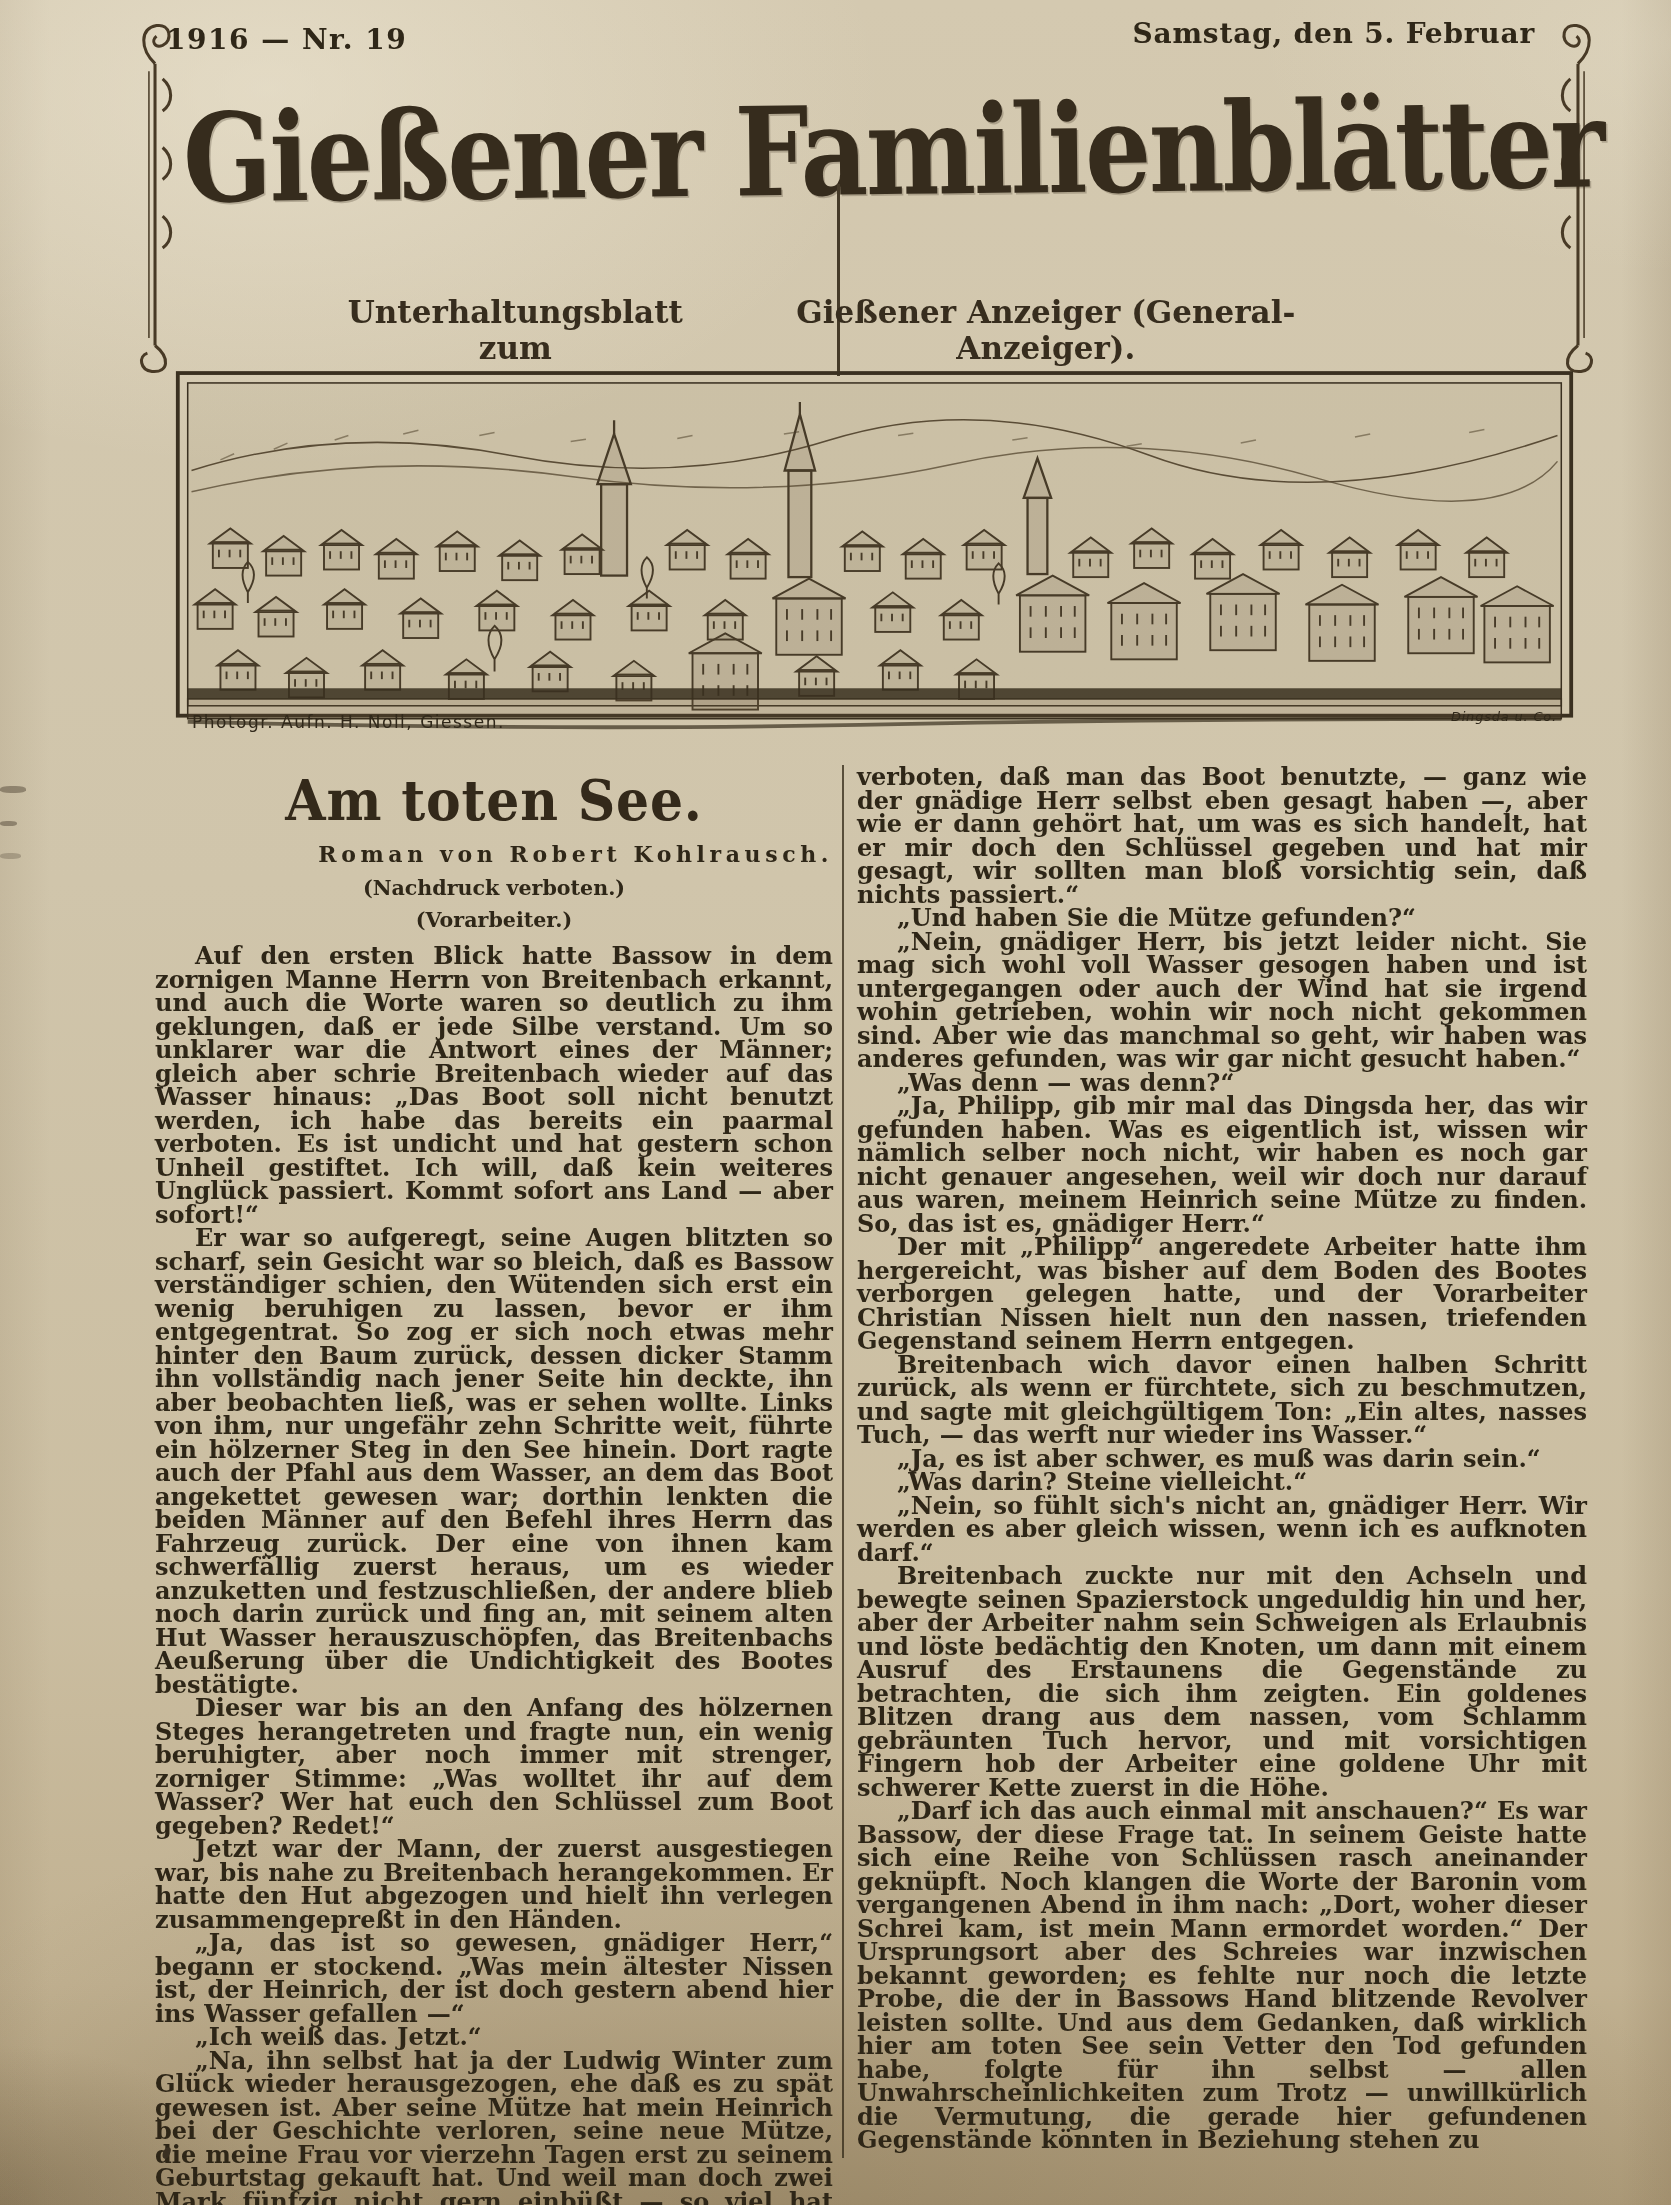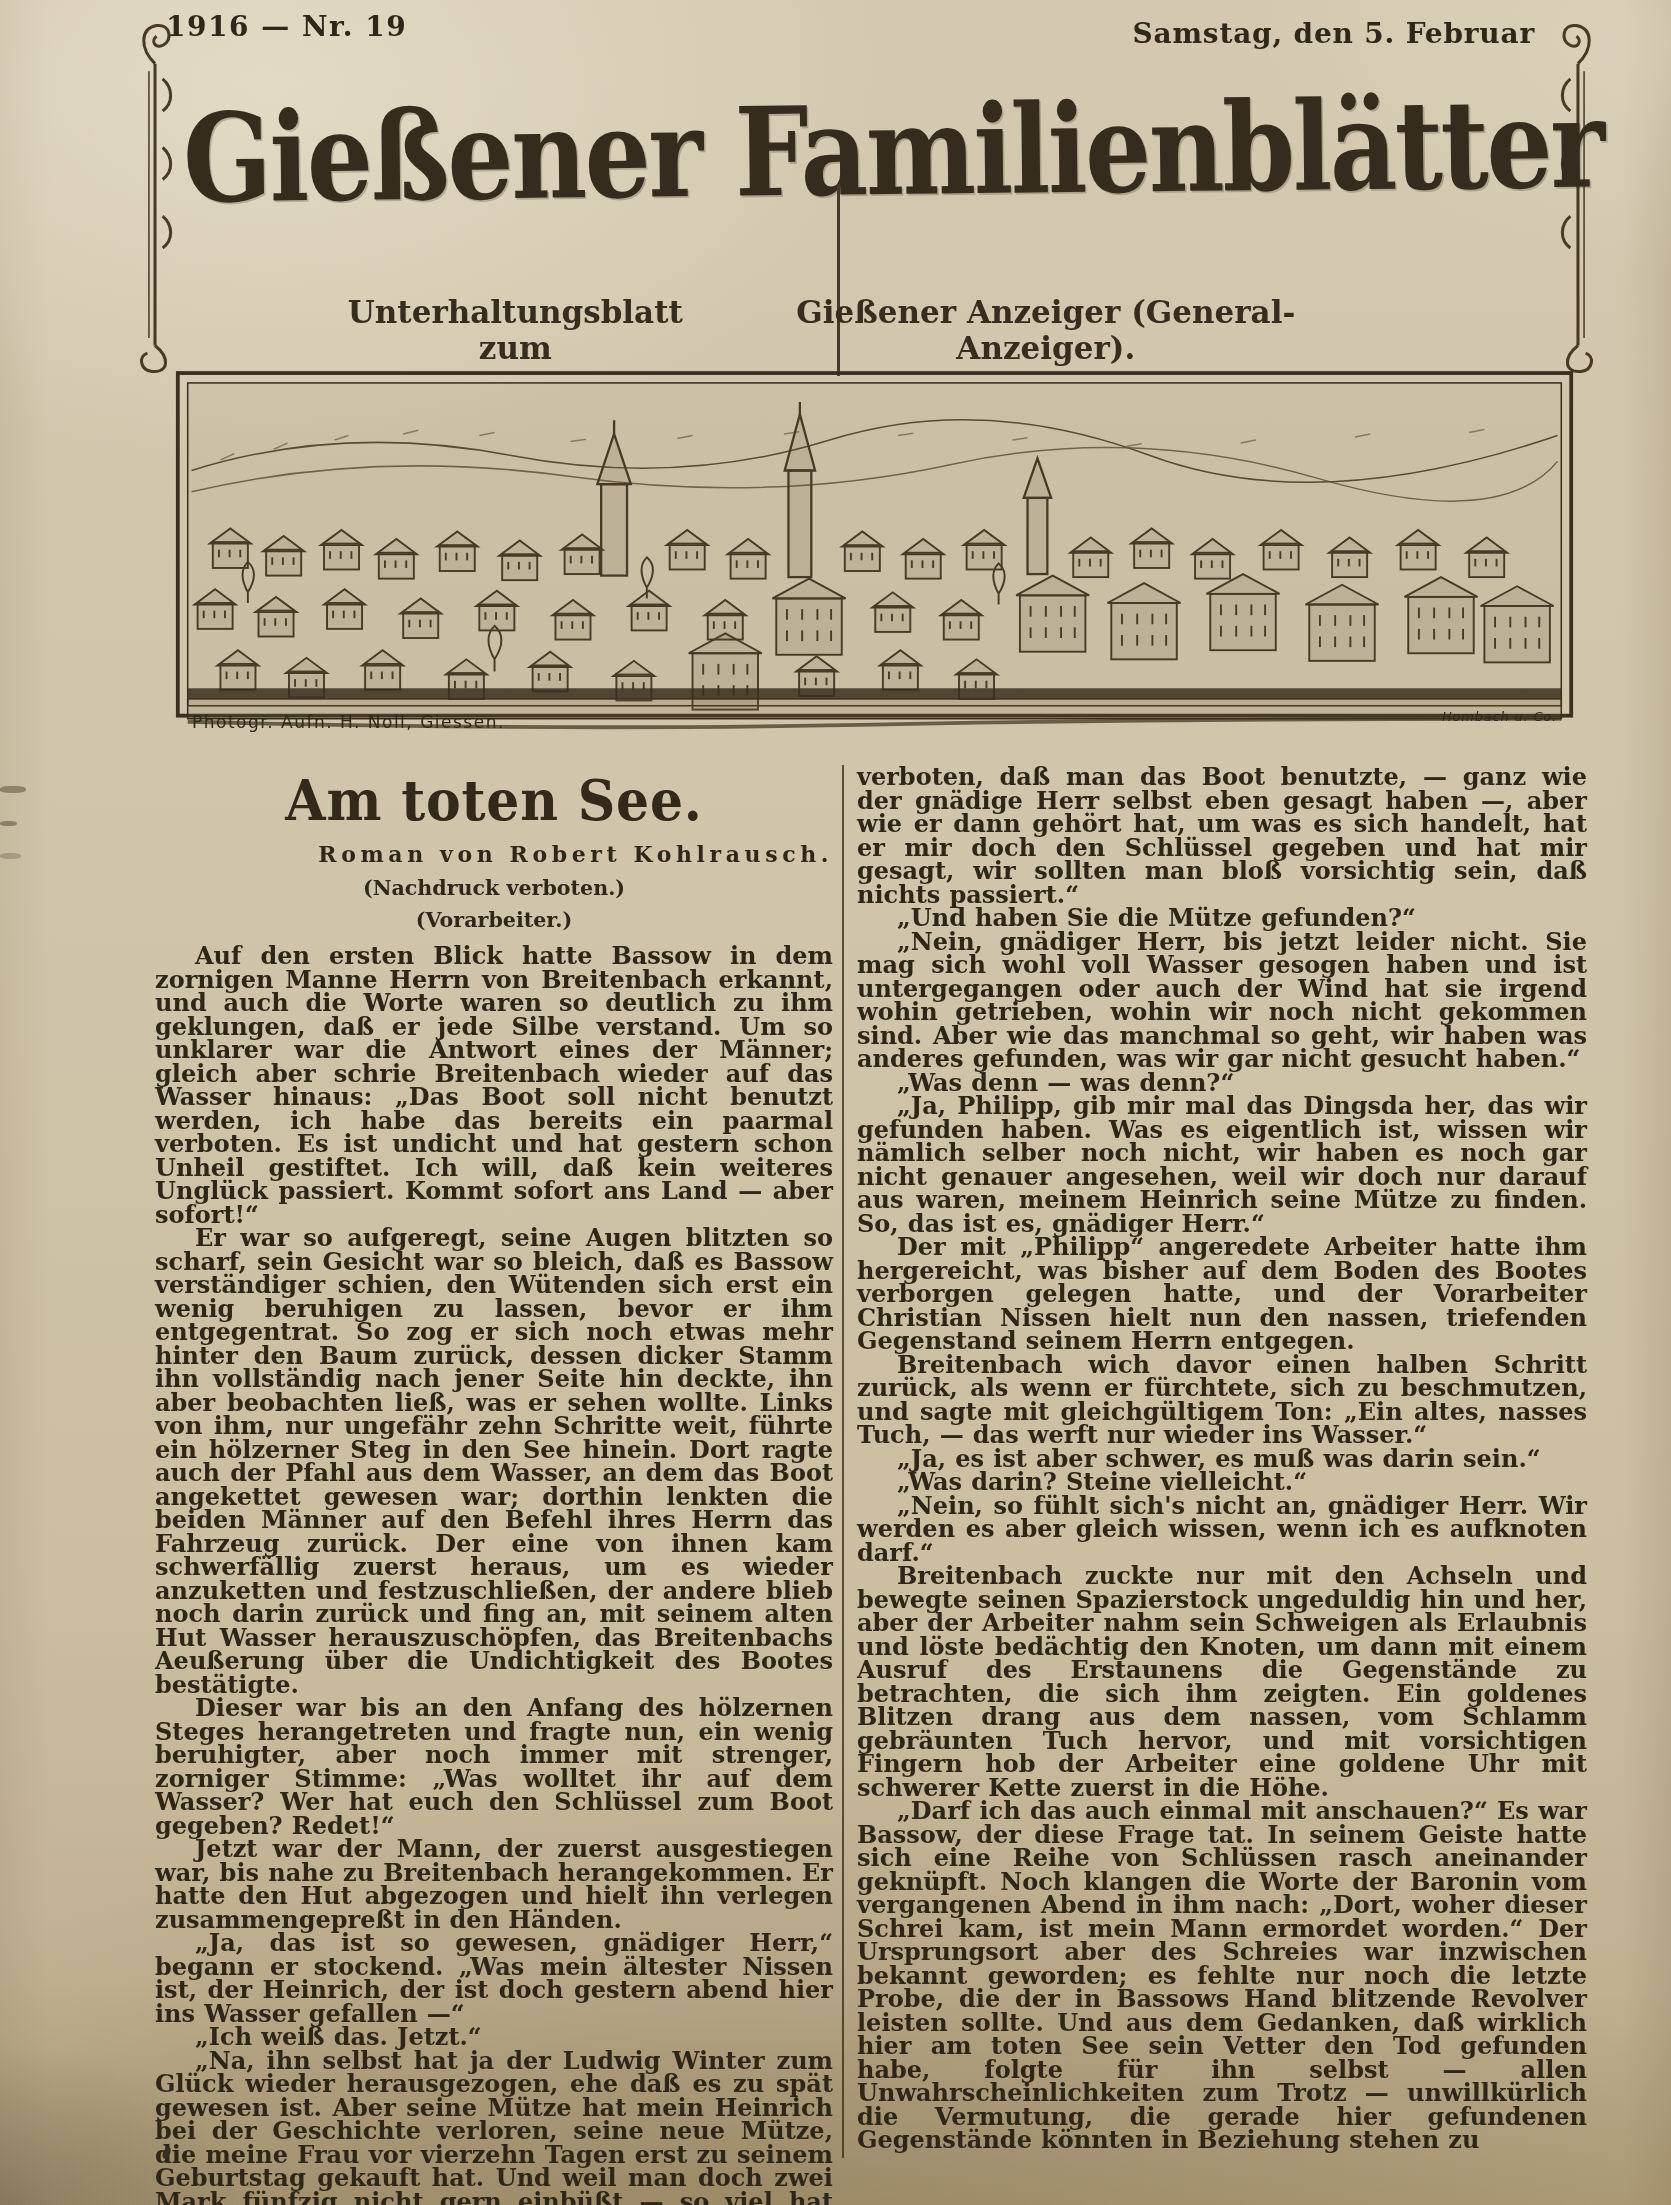--- a/index.html
+++ b/index.html
@@ -12,21 +12,21 @@
       radial-gradient(ellipse 991px 610px at 16% 4%, rgba(240,233,214,.55), transparent 62%),
       radial-gradient(ellipse 686px 381px at 100% 2%, rgba(233,226,206,.35), transparent 60%),
       radial-gradient(ellipse 1372px 686px at 45% 102%, rgba(110,92,62,.30), transparent 72%),
       radial-gradient(ellipse 381px 229px at 0% 100%, rgba(90,74,50,.35), transparent 70%),
       linear-gradient(90deg, rgba(120,100,70,.12) 0%, transparent 3%, transparent 97%, rgba(120,100,70,.18) 100%),
       linear-gradient(180deg, #d4c9b0 0%, #d0c5ab 40%, #cbbea1 72%, #c1b191 90%, #ac9a78 100%);
     color:#2f2718;
   }
 
   
-  .issue-no{ position:absolute; top:10px; left:166px; font-size:28px; font-weight:bold; letter-spacing:1.5px; }
+  .issue-no{ position:absolute; top:23px; left:166px; font-size:28px; font-weight:bold; letter-spacing:1.5px; }
   .issue-date{ position:absolute; top:17px; right:136px; font-size:28px; font-weight:bold; letter-spacing:0.8px; }
 
   .ornament{ position:absolute; top:18.3px; width:55px; height:358px; }
   .ornament.left{ left:126px; }
   .ornament.right{ right:64px; transform:scaleX(-1); }
 
   .masthead-title{
     position:absolute; top:90px; left:183px; right:183px;
     text-align:center; white-space:nowrap;
     font-size:104px; font-weight:bold; letter-spacing:-2.3px;
@@ -215,21 +215,21 @@
         <path d="M1082 294 q-14 -26 0 -40 q16 14 0 40 M1082 294 l0 14"></path>
         <path d="M420 380 q-16 -28 0 -44 q18 16 0 44 M420 380 l0 16"></path>
       </g>
 
       <rect x="17" y="418" width="1804" height="14" fill="#3a3020" opacity=".85"></rect>
       <rect x="17" y="432" width="1804" height="26" fill="rgba(120,100,70,.18)" stroke="#3a3020" stroke-width="2"></rect>
       <path d="M17 462 Q 500 474 900 466 T 1821 458" fill="none" stroke="#3a3020" stroke-width="5" opacity=".7"></path>
     </svg>
   </div>
   <span class="caption-left">Photogr. Aufn. H. Noll, Giessen.</span>
-  <span class="caption-right">Hombach u. Co.</span>
+  <span class="caption-right">Dingsda u. Co.</span>
 
   <div class="col-divider"></div>
 
   <div class="column left">
     <h1 class="article-title">Am toten See.</h1>
     <div class="article-byline">Roman von Robert Kohlrausch.</div>
     <div class="article-notice">(Nachdruck verboten.)</div>
     <div class="article-notice fort">(Vorarbeiter.)</div>
     <div>
         <p class="body-para indent">Auf den ersten Blick hatte Bassow in dem zornigen Manne Herrn von Breitenbach erkannt, und auch die Worte waren so deutlich zu ihm geklungen, daß er jede Silbe verstand. Um so unklarer war die Antwort eines der Männer; gleich aber schrie Breitenbach wieder auf das Wasser hinaus: „Das Boot soll nicht benutzt werden, ich habe das bereits ein paarmal verboten. Es ist undicht und hat gestern schon Unheil gestiftet. Ich will, daß kein weiteres Unglück passiert. Kommt sofort ans Land — aber sofort!“</p>

